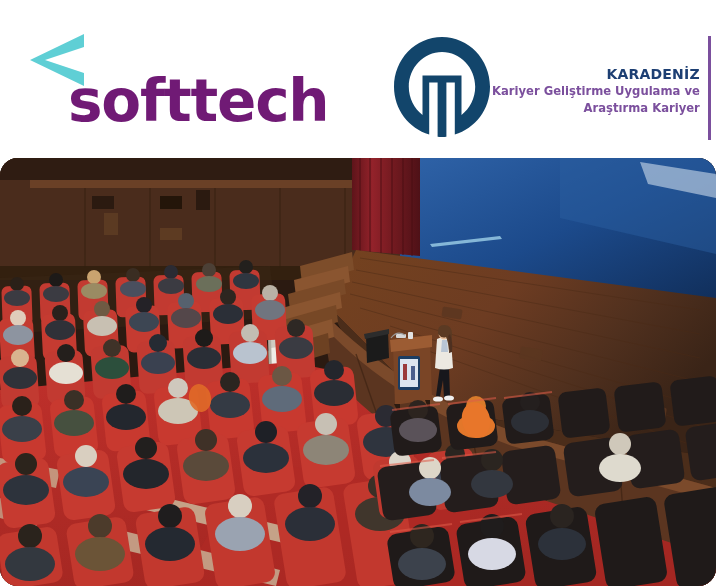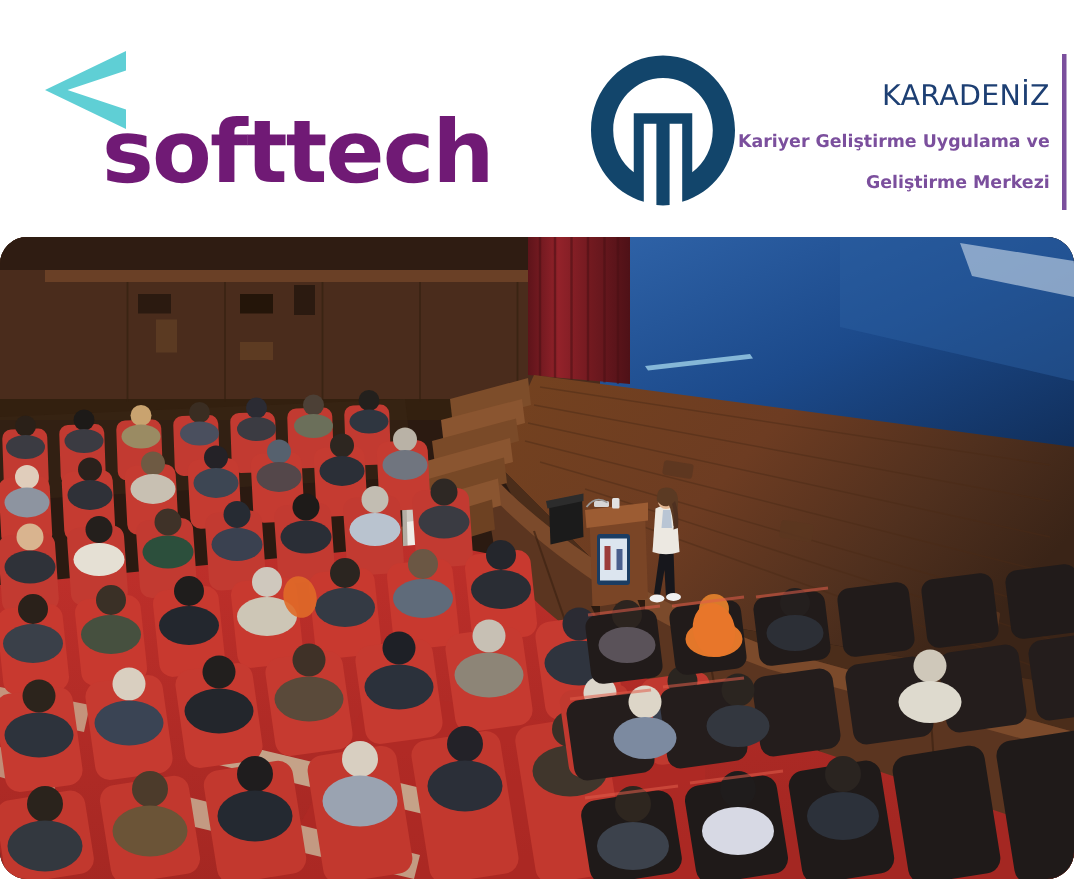--- a/index.html
+++ b/index.html
@@ -73,36 +73,36 @@
     display: flex;
     flex-direction: column;
     align-items: flex-end;
     justify-content: center;
     padding-right: 8px;
     padding-top: 6px;
   }
   .ktu-line1,
   .ktu-line2 {
     font-family: "DejaVu Sans", sans-serif;
-    font-size: 19px;
-    font-weight: normal;
+    font-size: 14px;
+    font-weight: bold;
     color: #1d3f73;
     letter-spacing: 0.2px;
     line-height: 1.18;
     text-align: center;
     white-space: nowrap;
   }
   .ktu-sub {
     font-family: "DejaVu Sans", sans-serif;
     font-size: 11.6px;
     font-weight: bold;
     color: #7b4f9d;
     line-height: 1.3;
     text-align: right;
-    margin-top: 12px;
+    margin-top: 2px;
     white-space: nowrap;
   }
   .ktu-divider {
     width: 3px;
     height: 104px;
     background: #7b4f9d;
     flex: 0 0 auto;
     margin-right: 7px;
   }
 
@@ -133,21 +133,21 @@
 
   <div class="ktu-lockup">
 
     <svg class="ktu-emblem" viewBox="0 0 100 104">
       <path fill="#12456b" d="M50,1 C23.5,1 2,23.3 2,50.8 C2,73.6 16.9,92.6 37.2,98.5 L37.2,46.5 L45.6,46.5 L45.6,100.7 C47.0,100.9 48.5,101 50,101 C51.5,101 53.0,100.9 54.4,100.7 L54.4,46.5 L62.8,46.5 L62.8,98.5 C83.1,92.6 98,73.6 98,50.8 C98,23.3 76.5,1 50,1 Z M50,16 C68.3,16 83.2,31.6 83.2,50.8 C83.2,62.3 77.8,72.5 69.5,78.9 L69.5,39.5 L30.5,39.5 L30.5,78.9 C22.2,72.5 16.8,62.3 16.8,50.8 C16.8,31.6 31.7,16 50,16 Z"></path>
     </svg>
 
     <div class="ktu-textblock">
       <div class="ktu-line1">KARADENİZ</div>
       <div class="ktu-sub">Kariyer Geliştirme Uygulama ve</div>
-      <div class="ktu-sub">Geliştirme Merkezi</div>
+      <div class="ktu-sub">Araştırma Kariyer</div>
     </div>
 
     <div class="ktu-divider"></div>
 
   </div>
 </div>
 
 <div class="photo">
 <svg viewBox="0 0 716 428" preserveAspectRatio="none">
   <defs>

